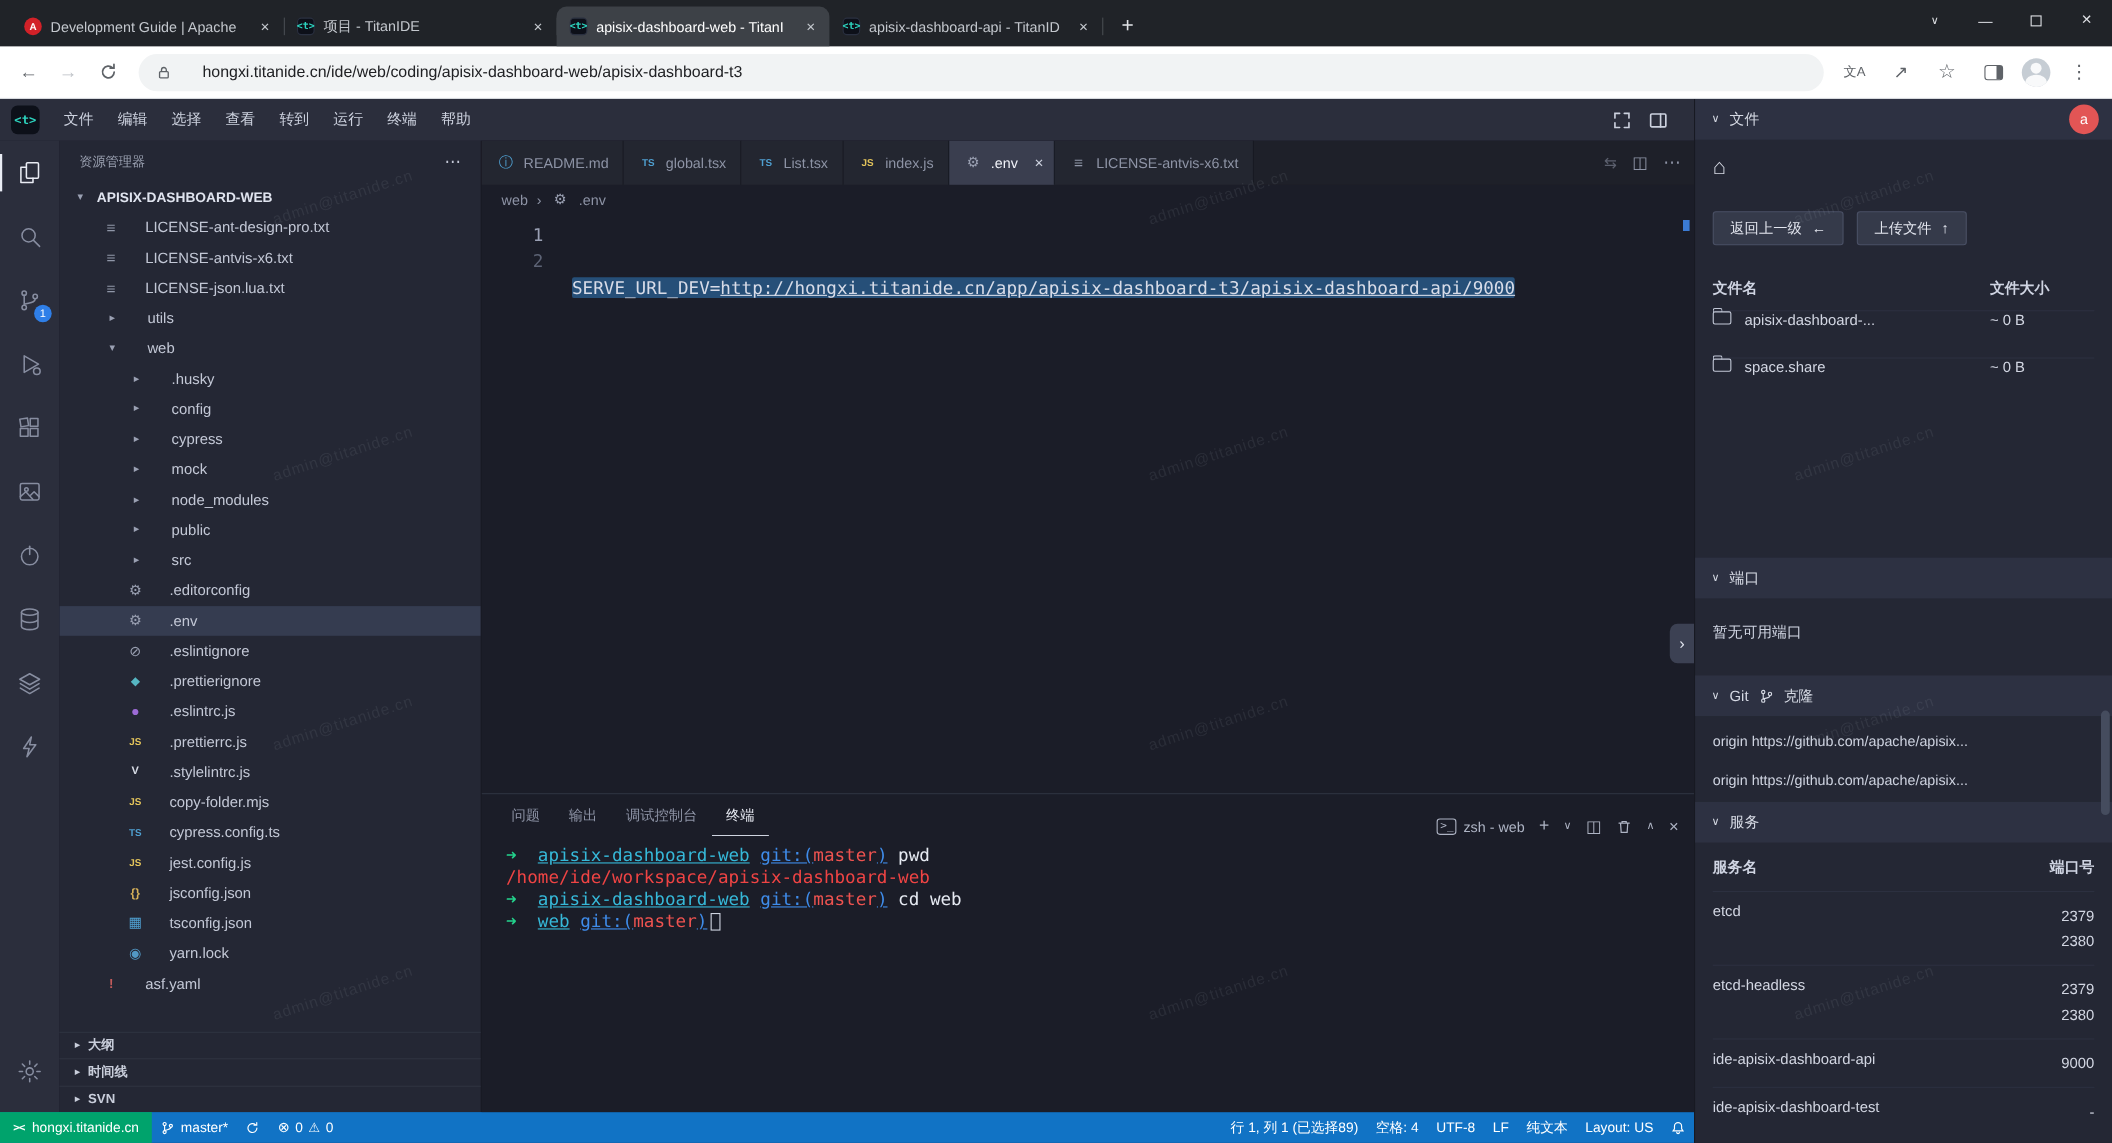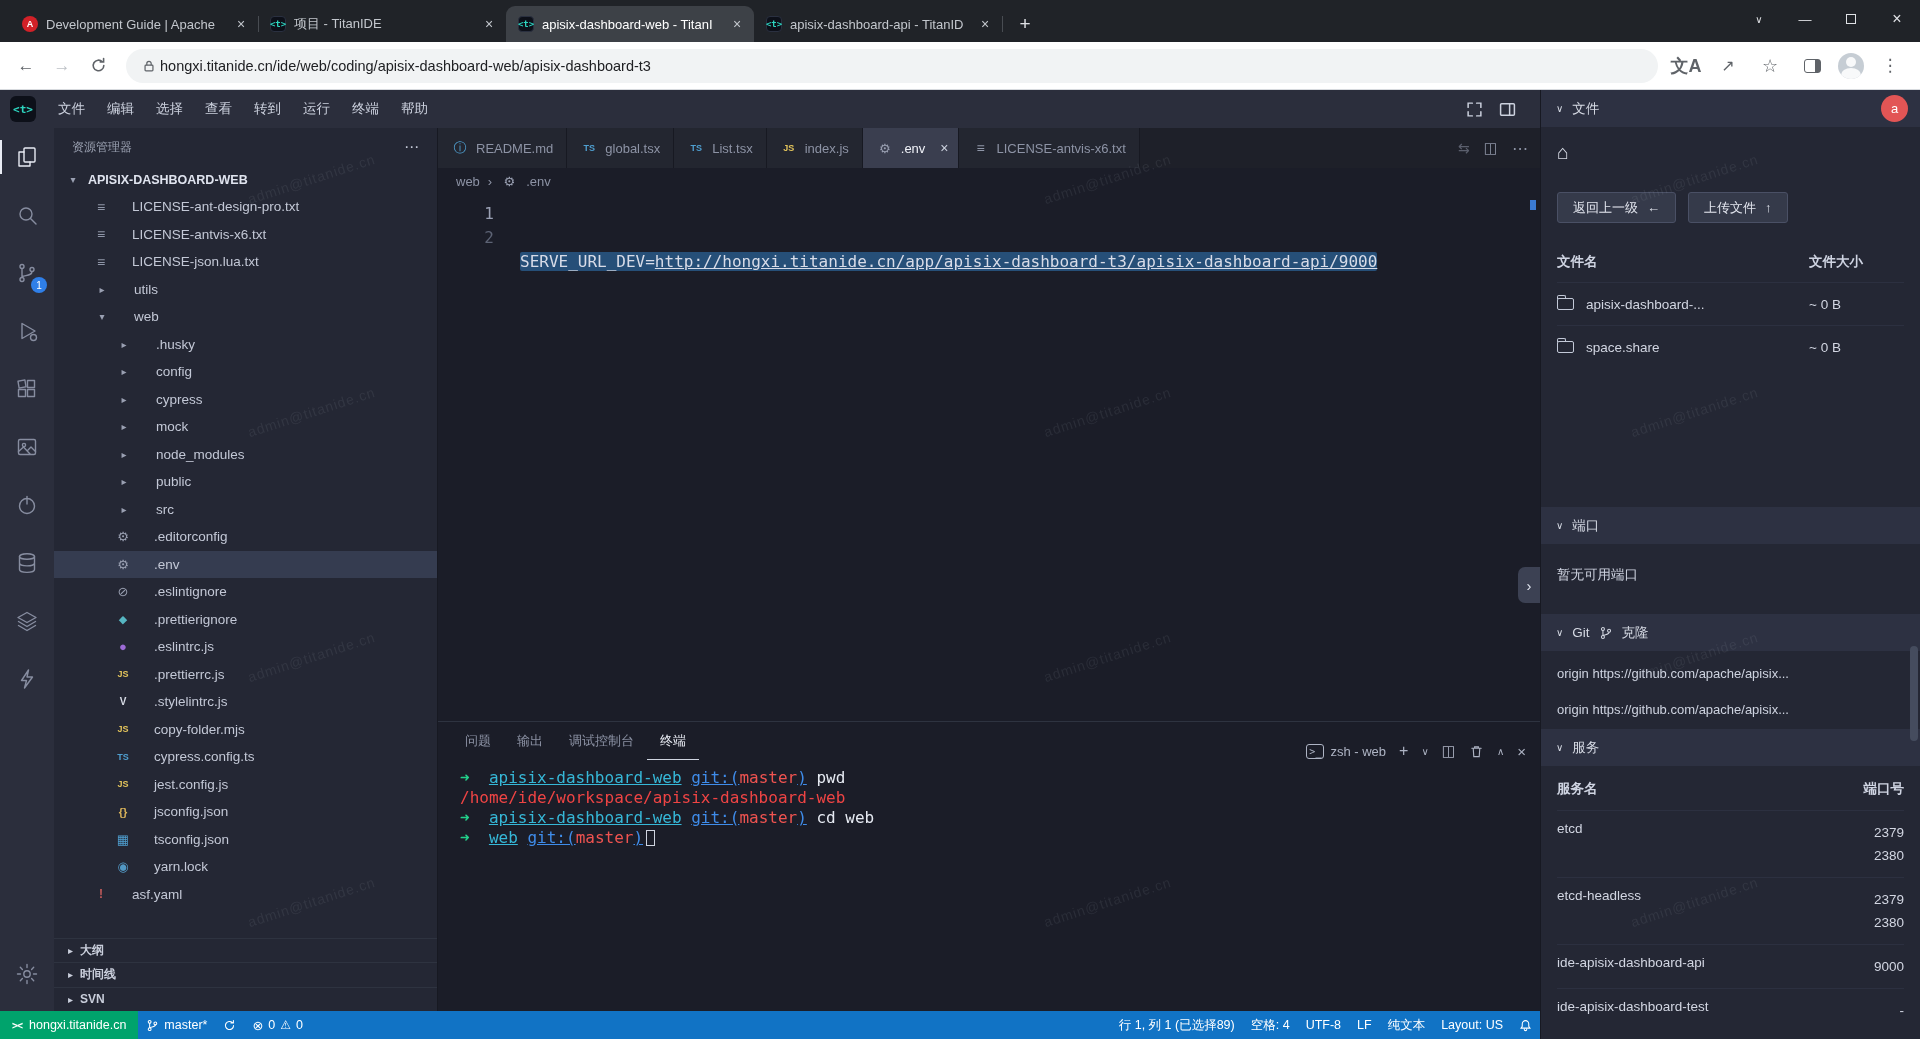--- a/index.html
+++ b/index.html
@@ -15,24 +15,24 @@
 .fav{width:16px;height:16px;border-radius:4px;display:flex;align-items:center;justify-content:center;font-size:9px;font-weight:bold;flex:none}
 .fav.apache{background:#d22128;color:#fff;border-radius:50%}
 .fav.titan{background:#0d1019;color:#2dd4bf;border:1px solid #2a3040;font-family:"DejaVu Sans Mono",monospace}
 .newtab{width:30px;height:30px;margin:0 0 3px 8px;display:flex;align-items:center;justify-content:center;color:#dfe1e5;font-size:19px;border-radius:50%}
 .winctl{position:absolute;right:0;top:0;height:38px;display:flex;align-items:center}
 .winctl>span{width:46px;height:38px;display:flex;align-items:center;justify-content:center;color:#dfe1e5;font-size:13px}
 .maxbox{width:10px;height:10px;border:1.5px solid #dfe1e5}
 .toolbar{height:48px;background:#fff;display:flex;align-items:center;gap:4px;padding:0 10px;border-bottom:1px solid #d7dade}
 .navic{width:32px;height:32px;border-radius:50%;display:flex;align-items:center;justify-content:center;color:#5f6368;font-size:17px;flex:none}
 .navic.dis{color:#bdc1c6}
-.omnibox{flex:1;height:34px;background:#f1f3f4;border-radius:17px;display:flex;align-items:center;gap:4px;padding:0 16px;margin:0 8px}
+.omnibox{flex:1;height:34px;background:#f1f3f4;border-radius:17px;display:flex;align-items:center;gap:28px;padding:0 16px;margin:0 8px}
 .omnibox .url{font-size:14.5px;color:#202124;white-space:nowrap}
 .tool-right{display:flex;align-items:center;gap:10px;padding-right:4px}
-.translate-ic{font-size:18px;color:#5f6368;font-weight:bold}
+.translate-ic{font-size:12px;color:#5f6368;font-weight:normal}
 .sidepanel-ic{width:17px;height:14px;border:1.7px solid #5f6368;border-radius:3px;position:relative}
 .sidepanel-ic::after{content:"";position:absolute;right:0;top:0;bottom:0;width:5px;background:#5f6368}
 .avatar-b{width:26px;height:26px;border-radius:50%;background:#c6cdd4;position:relative;overflow:hidden}
 .avatar-b::before{content:"";position:absolute;left:8px;top:4px;width:10px;height:10px;border-radius:50%;background:#f8f9fa}
 .avatar-b::after{content:"";position:absolute;left:3px;top:15px;width:20px;height:14px;border-radius:50%;background:#f8f9fa}
 
 
 .gi{display:inline-flex;align-items:center;justify-content:center}
 .x-ico::before{content:"×"}
 .plus-ico::before{content:"+"}
@@ -147,21 +147,21 @@
 .ide-right{width:380px;background:#242734;display:flex;flex-direction:column;position:relative;border-left:1px solid #171922;flex:none}
 .rp-sec-h{height:37px;background:#2d3142;display:flex;align-items:center;gap:9px;padding:0 15px;color:#d6dae4;font-size:13.5px;flex:none}
 .rp-sec-h svg{width:14px;height:14px;stroke:currentColor;fill:none;stroke-width:1.2}
 .rp-avatar{position:absolute;right:12px;top:5px;width:27px;height:27px;border-radius:50%;background:#e25555;color:#fff;display:flex;align-items:center;justify-content:center;font-size:13px;z-index:3}
 .rp-files{height:380px;padding:14px 16px 0;flex:none;color:#d2d6e2}
 .home-row{color:#d6dae4}
 .rp-btns{display:flex;gap:12px;margin-top:28px}
 .rp-btn{height:31px;background:#353a4a;border:1px solid #4a5065;border-radius:3px;color:#e2e5ee;font-size:13px;display:flex;align-items:center;gap:9px;padding:0 15px}
 .rp-thead{display:flex;margin-top:30px;color:#cfd4e2;font-size:13.5px;font-weight:bold;padding-bottom:11px}
 .col-name{flex:1}.col-size{width:95px;flex:none}
-.rp-frow{display:flex;align-items:center;height:43px;border-top:1px solid #2c3040;color:#d2d6e2;font-size:13.5px}
+.rp-frow{display:flex;height:43px;border-top:1px solid #2c3040;color:#d2d6e2;font-size:13.5px}
 .folder{width:17px;height:12px;border:1.5px solid #c3c9d8;border-radius:2px;position:relative;margin-right:12px;flex:none}
 .folder::before{content:"";position:absolute;top:-4.5px;left:-1.5px;width:7px;height:3px;border:1.5px solid #c3c9d8;border-bottom:none;border-radius:2px 2px 0 0}
 .rp-ports{height:70px;padding:22px 16px;color:#ced3e0;font-size:13.5px;flex:none}
 .rp-git{height:78px;padding:4px 16px;flex:none;color:#ced3e0;font-size:13px;overflow:hidden}
 .remote-line{height:36px;display:flex;align-items:center;white-space:nowrap;overflow:hidden}
 .rp-services{flex:1;padding:4px 16px 0;overflow:hidden;color:#d2d6e2}
 .svc-head{display:flex;color:#cfd4e2;font-size:13.5px;font-weight:bold;padding:10px 0 12px}
 .col-port{width:70px;text-align:right;flex:none}
 .svc-row{display:flex;padding:10px 0;border-top:1px solid #2c3040;font-size:13.5px}
 .svc-ports{width:70px;text-align:right;flex:none;line-height:23px}

